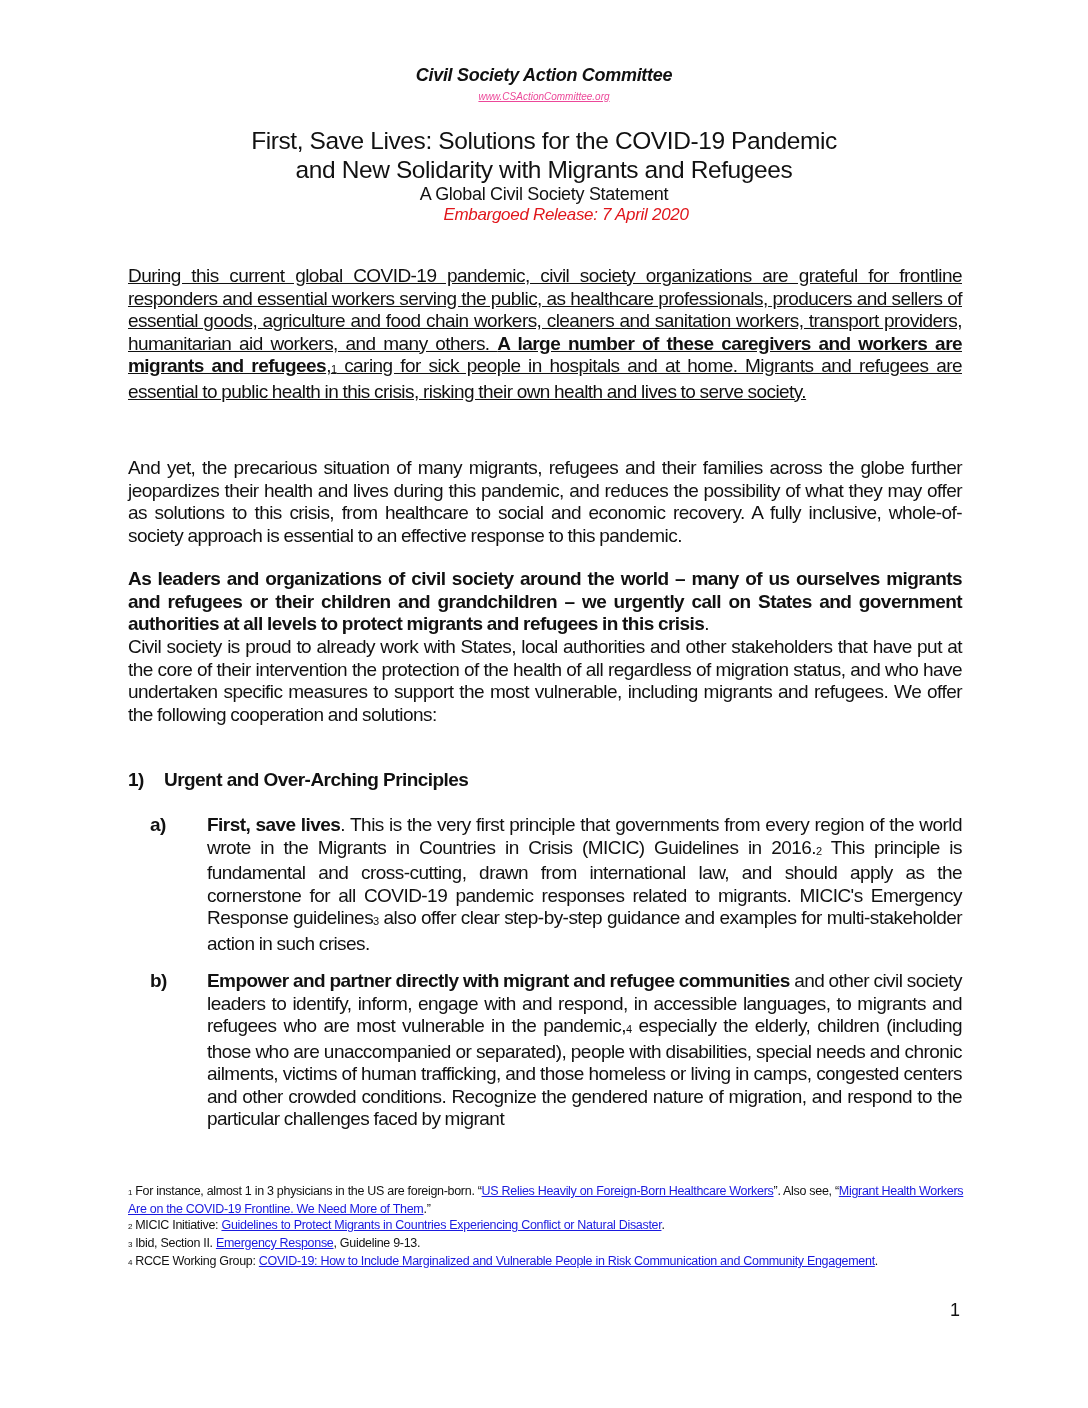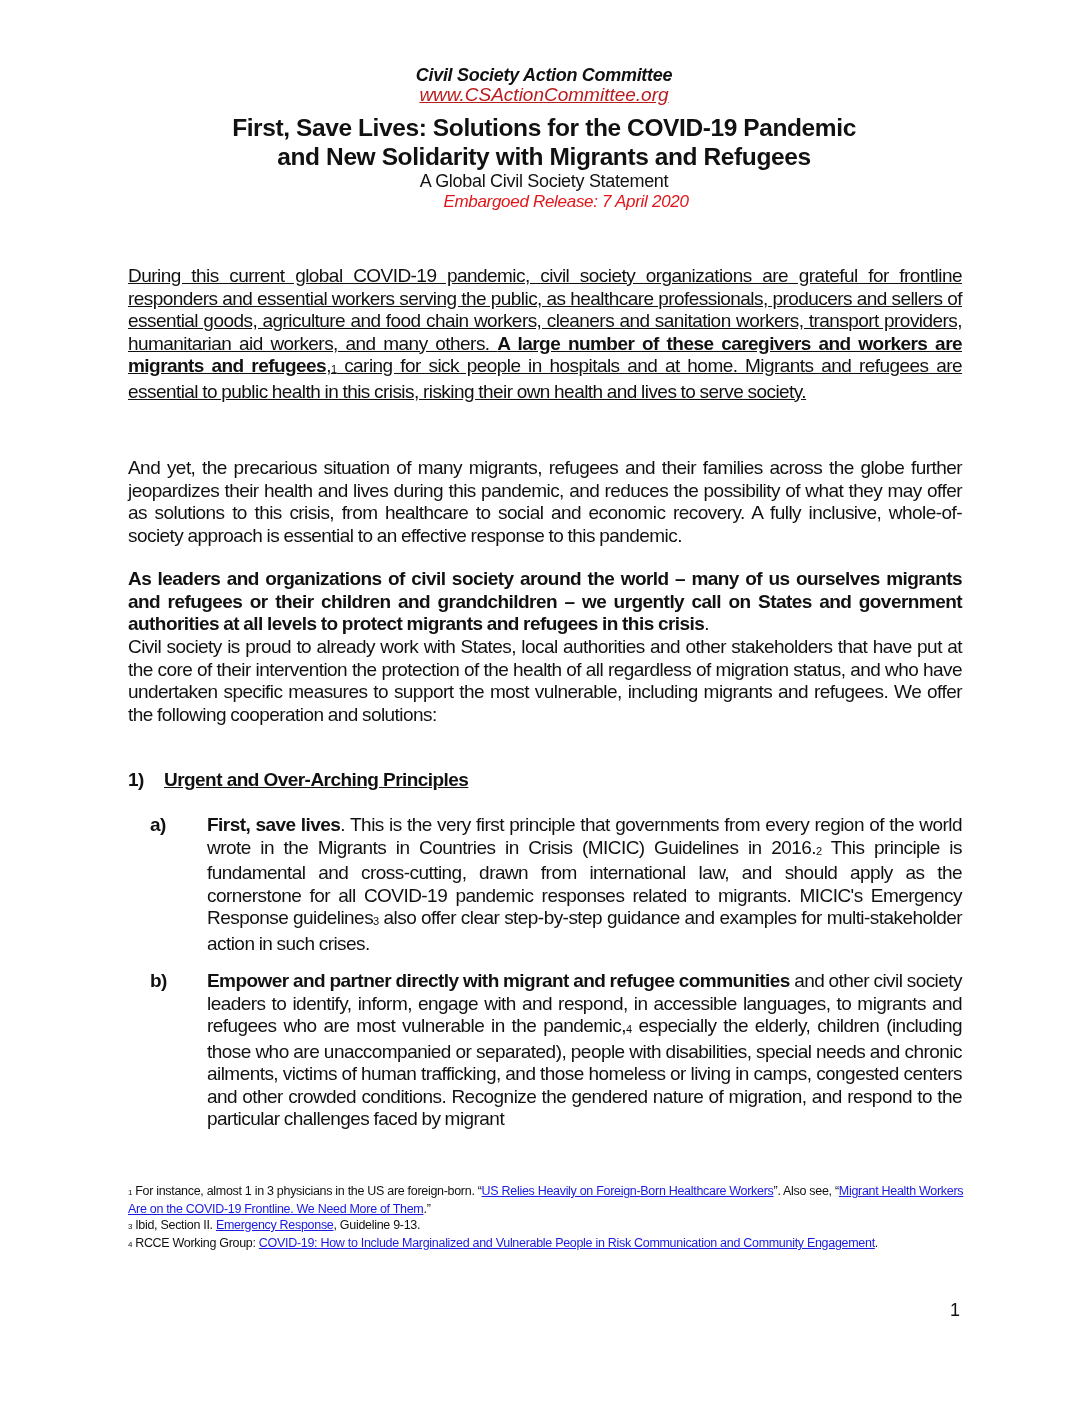--- a/index.html
+++ b/index.html
@@ -1,35 +1,35 @@
 <!DOCTYPE html>
 <html><head>
 <meta charset="utf-8">
 <style>
   html, body { margin: 0; padding: 0; background: #ffffff; }
   body { width: 1088px; height: 1408px; position: relative; overflow: hidden;
          font-family: "Liberation Sans", sans-serif; color: #111111; }
   .page { position: absolute; left: 0; top: 0; width: 1088px; height: 1128px; }
   .header { position: absolute; top: 64px; left: 0; width: 1088px; text-align: center; }
   .org-name { font-size: 18px; font-weight: bold; font-style: italic; line-height: 22px; letter-spacing: -0.3px; }
-  .org-url { font-size: 19px; font-style: italic; color: #b91c1c; text-decoration: underline; line-height: 18px; display: inline-block; }
-  .title { margin-top: 8px; font-size: 24.5px; font-weight: bold; line-height: 29px; letter-spacing: -0.4px; }
+  .org-url { font-size: 10px; font-style: italic; color: #ec4899; text-decoration: underline; line-height: 18px; display: inline-block; }
+  .title { margin-top: 20px; font-size: 24.5px; font-weight: normal; line-height: 29px; letter-spacing: -0.4px; }
   .subtitle { font-size: 18px; line-height: 20px; letter-spacing: -0.3px; text-align: center; }
   .embargo { font-size: 17px; font-style: italic; color: #e0161b; line-height: 21px; letter-spacing: -0.3px; margin-left: 44px; }
 
   .body-text { position: absolute; left: 128px; width: 834px; font-size: 19px; line-height: 22.5px;
                text-align: justify; letter-spacing: -0.55px; word-spacing: -0.5px; }
   .p1 { top: 265px; text-decoration: underline; }
   .p2 { top: 457px; }
   .p3 { top: 568px; font-weight: bold; }
   .p4 { top: 636px; }
   .bold { font-weight: bold; }
   sup.fn, .fnref { font-size: 11px; vertical-align: -1px; }
 
-  .section { position: absolute; left: 128px; top: 769px; font-size: 19px; font-weight: bold; line-height: 22px; letter-spacing: -0.55px; text-decoration: underline; }
+  .section { position: absolute; left: 128px; top: 769px; font-size: 19px; font-weight: bold; line-height: 22px; letter-spacing: -0.55px; }
   .section .num { display: inline-block; width: 36px; }
 
   .item { position: absolute; left: 150px; width: 812px; font-size: 19px; line-height: 22.5px; letter-spacing: -0.55px; word-spacing: -0.5px; }
   .item .marker { position: absolute; left: 0; top: 0; font-weight: bold; }
   .item .content { margin-left: 57px; text-align: justify; }
   .item-a { top: 814px; }
   .item-b { top: 970px; }
 
   .footnotes { position: absolute; left: 128px; top: 1183px; width: 840px; font-size: 12.5px; line-height: 16px; letter-spacing: -0.3px; }
   .footnotes a { color: #1a1ae0; text-decoration: underline; margin-top: 24px; }
@@ -70,18 +70,19 @@
     <div class="content"><span class="bold">First, save lives</span><span>. This is the very first principle that governments from every region of the world wrote in the Migrants in Countries in Crisis (MICIC) Guidelines in 2016.</span><span class="fnref">2</span><span> This principle is fundamental and cross-cutting, drawn from international law, and should apply as the cornerstone for all COVID-19 pandemic responses related to migrants. MICIC's Emergency Response guidelines</span><span class="fnref">3</span><span> also offer clear step-by-step guidance and examples for multi-stakeholder action in such crises.</span></div>
   </div>
 
   <div class="item item-b">
     <span class="marker">b)</span>
     <div class="content"><span class="bold">Empower and partner directly with migrant and refugee communities</span><span> and other civil society leaders to identify, inform, engage with and respond, in accessible languages, to migrants and refugees who are most vulnerable in the pandemic,</span><span class="fnref">4</span><span> especially the elderly, children (including those who are unaccompanied or separated), people with disabilities, special needs and chronic ailments, victims of human trafficking, and those homeless or living in camps, congested centers and other crowded conditions. Recognize the gendered nature of migration, and respond to the particular challenges faced by migrant</span></div>
   </div>
 
   <div class="footnotes">
     <div><span class="fnnum">1</span><span>For instance, almost 1 in 3 physicians in the US are foreign-born. “</span><a>US Relies Heavily on Foreign-Born Healthcare Workers</a><span>”. Also see, “</span><a>Migrant Health Workers Are on the COVID-19 Frontline. We Need More of Them</a><span>.”</span></div>
+    <div><span class="fnnum">2</span><span>MICIC Initiative: </span><a>Guidelines to Protect Migrants in Countries Experiencing Conflict or Natural Disaster</a><span>.</span></div>
     <div><span class="fnnum">3</span><span>Ibid, Section II. </span><a>Emergency Response</a><span>, Guideline 9-13.</span></div>
     <div><span class="fnnum">4</span><span>RCCE Working Group:  </span><a>COVID-19: How to Include Marginalized and Vulnerable People in Risk Communication and Community Engagement</a><span>.</span></div>
   </div>
 
   <div class="page-number">1</div>
 </div>
 
 </body></html>

